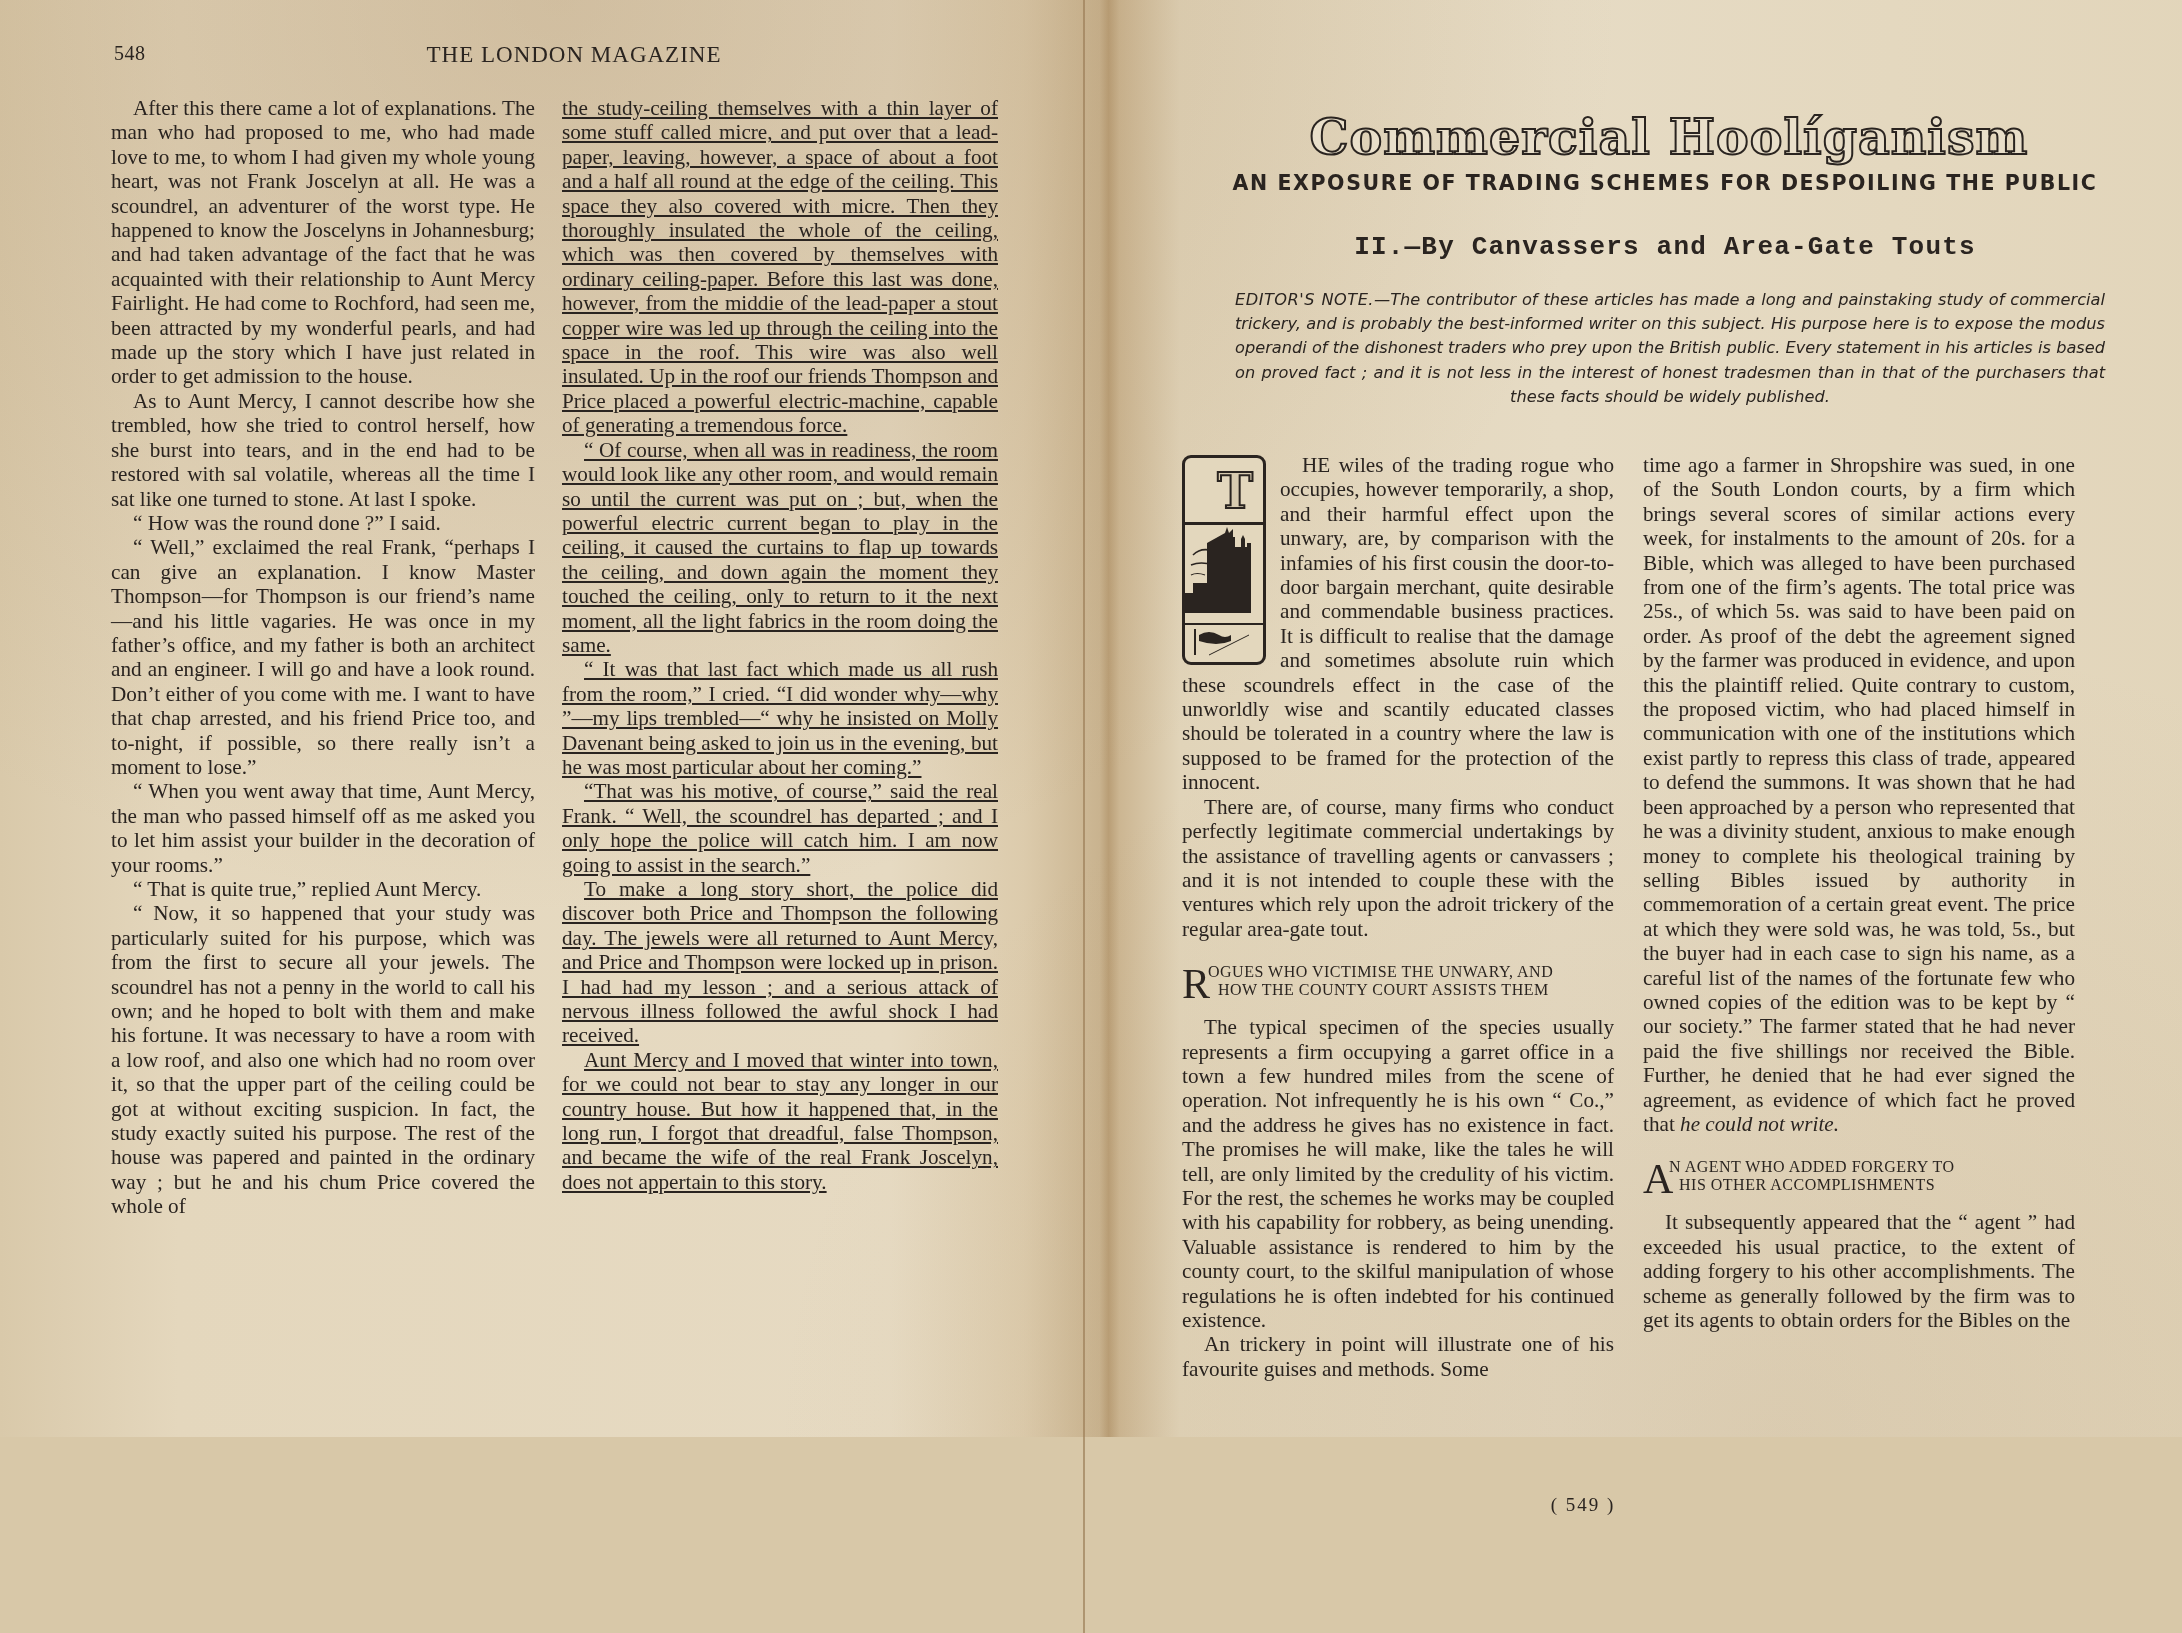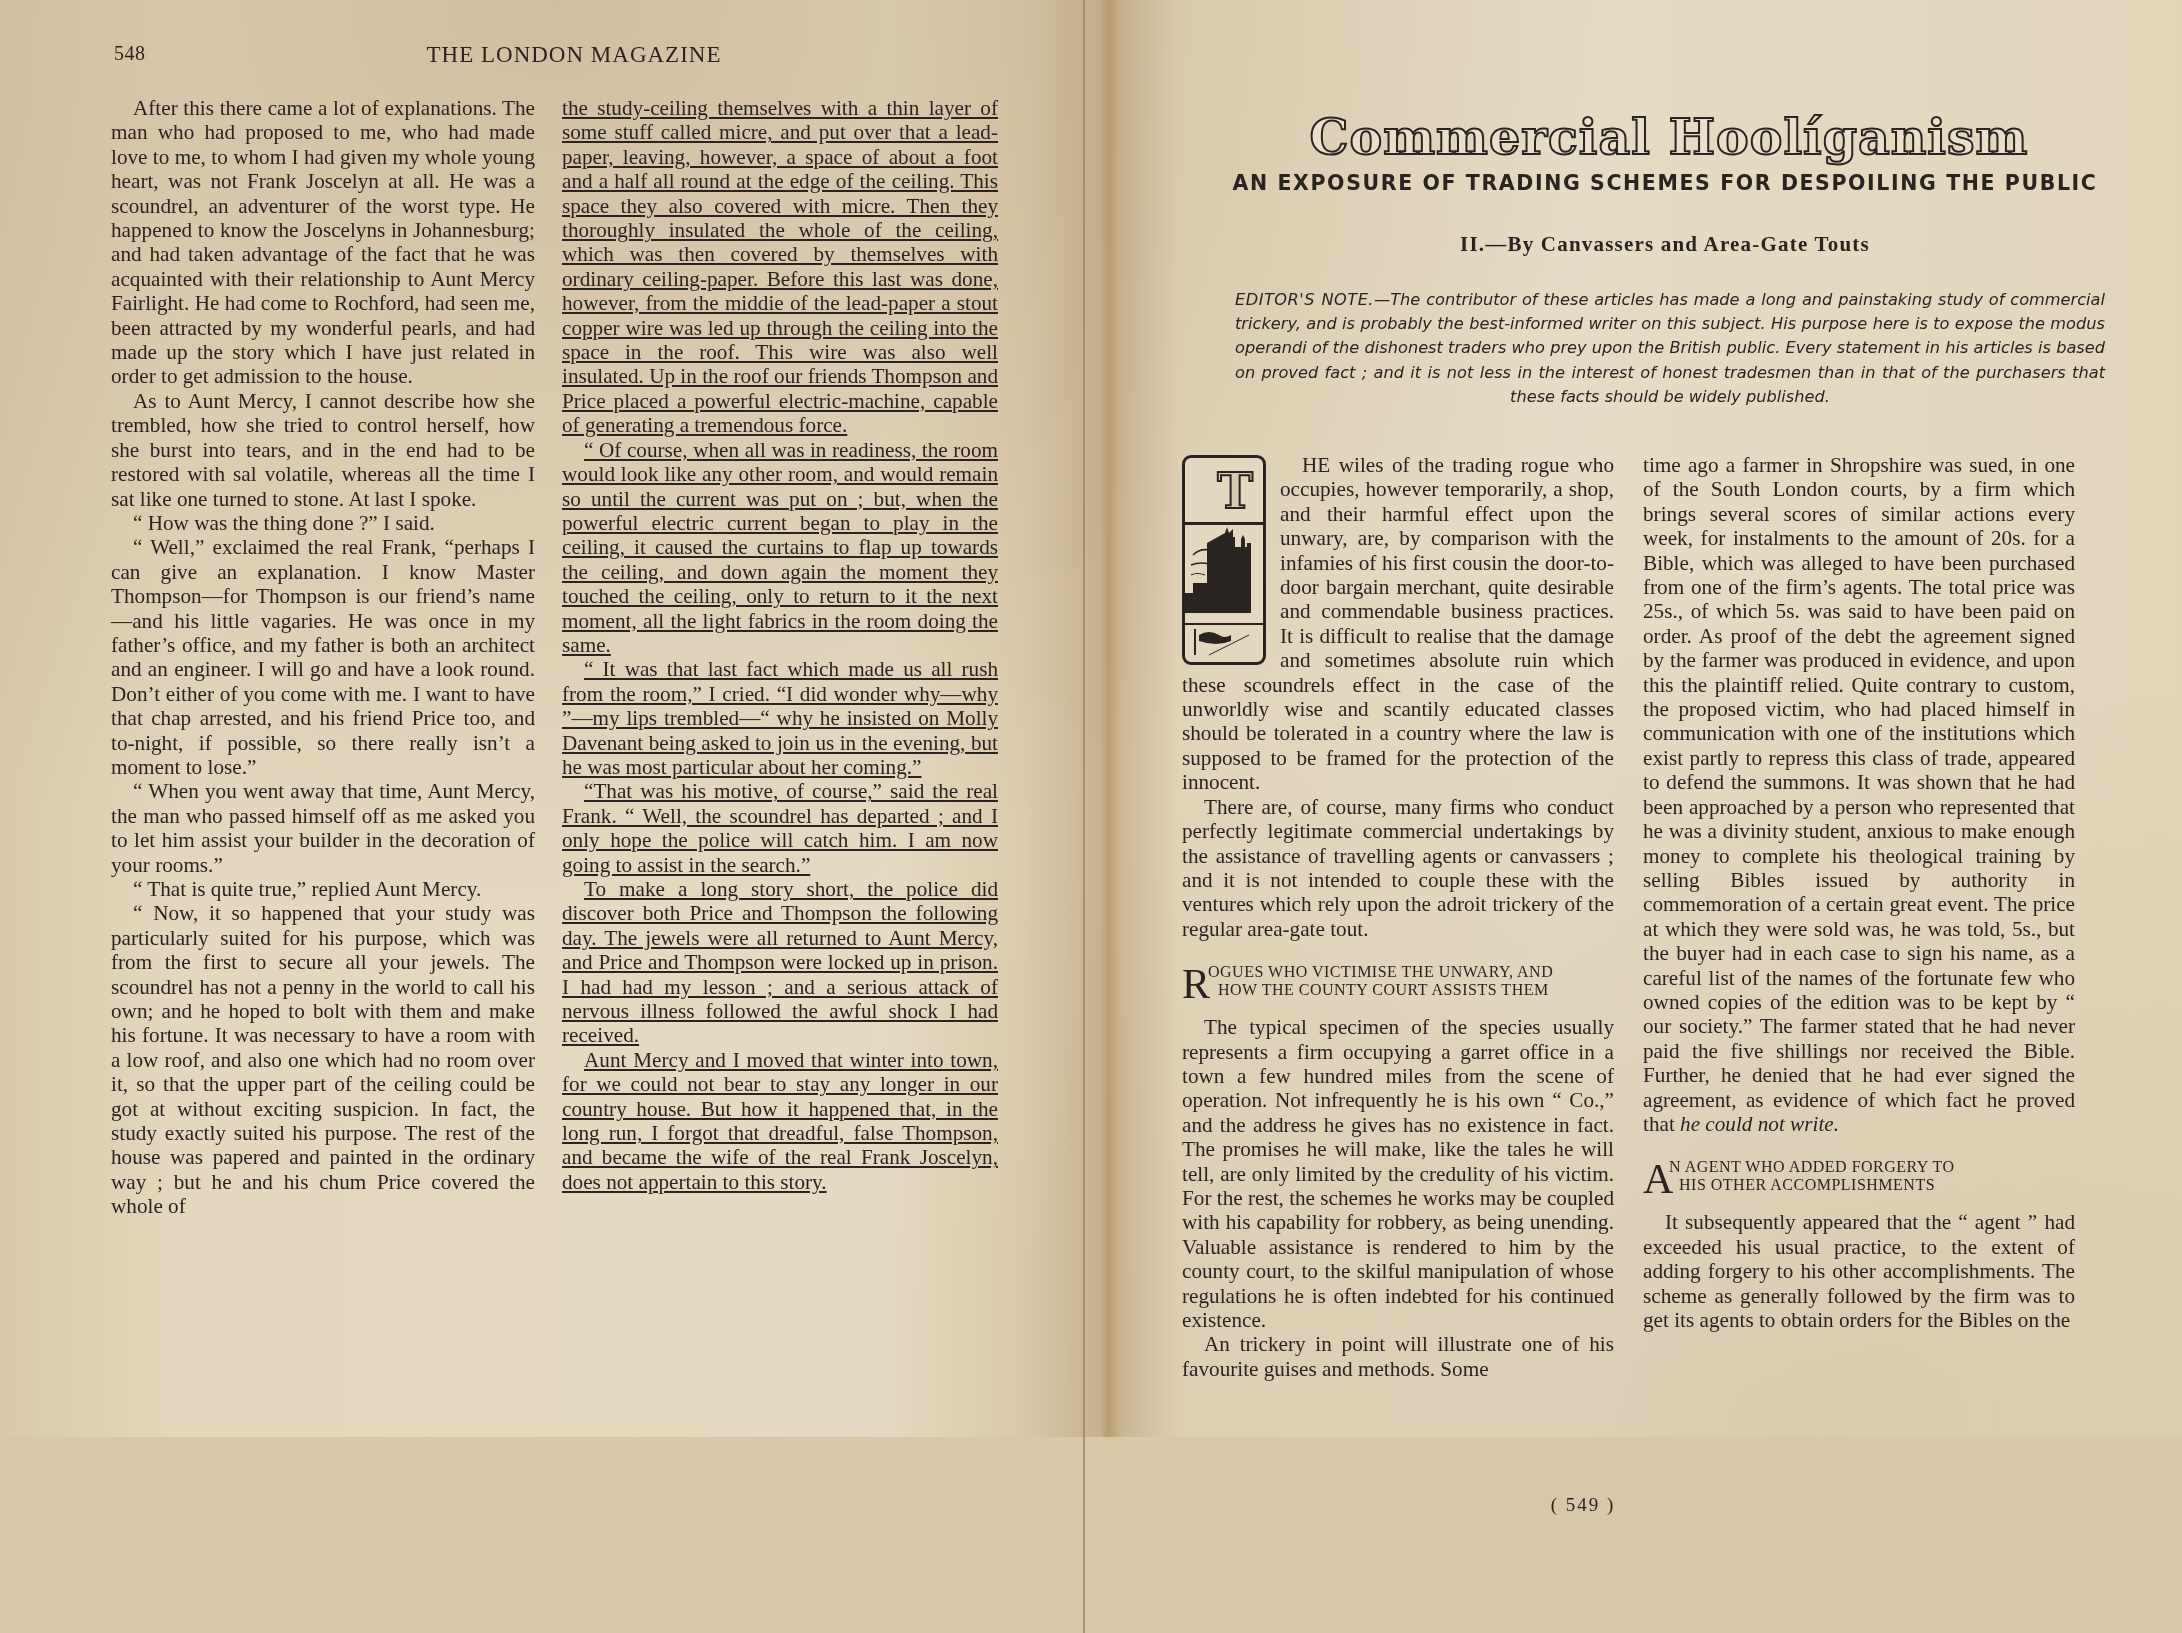--- a/index.html
+++ b/index.html
@@ -46,21 +46,21 @@
     font-family: "DejaVu Serif", serif; font-weight: bold; font-size: 49px;
     color: #e9dfca; -webkit-text-stroke: 2px #2a2420; letter-spacing: 1px;
   }
   .article-subtitle {
     position: absolute; top: 170px; left: 100px; width: 960px; text-align: center;
     font-family: "DejaVu Sans", sans-serif; font-weight: bold; font-size: 20.5px;
     letter-spacing: 1.6px; line-height: 27px;
   }
   .article-part {
     position: absolute; top: 232px; left: 130px; width: 900px; text-align: center;
-    font-family: Liberation Serif, serif; font-weight: bold; font-size: 21px; letter-spacing: 1.2px;
+    font-family: Liberation Mono, monospace; font-weight: bold; font-size: 26px; letter-spacing: 1.2px;
   }
   .editors-note {
     position: absolute; top: 288px; left: 150px; width: 870px; text-align: justify;
     font-family: "DejaVu Sans", sans-serif; font-style: italic; font-size: 16.2px;
     line-height: 24.2px; text-align-last: center;
   }
   .editors-note .caps { letter-spacing: 0.5px; }
 
   .right-col-1 { left: 97px; top: 453px; width: 432px; }
   .right-col-2 { left: 558px; top: 453px; width: 432px; }
@@ -103,21 +103,21 @@
 
   <section class="page page-left">
     <div class="running-head">
       <span class="folio">548</span>
       <span class="mag-title">THE LONDON MAGAZINE</span>
     </div>
 
     <div class="col left-col-1">
       <p>After this there came a lot of explanations. The man who had proposed to me, who had made love to me, to whom I had given my whole young heart, was not Frank Joscelyn at all. He was a scoundrel, an adventurer of the worst type. He hap­pened to know the Joscelyns in Johannes­burg; and had taken advantage of the fact that he was acquainted with their relation­ship to Aunt Mercy Fairlight. He had come to Rochford, had seen me, been attracted by my wonderful pearls, and had made up the story which I have just related in order to get admission to the house.</p>
       <p>As to Aunt Mercy, I cannot describe how she trembled, how she tried to control herself, how she burst into tears, and in the end had to be restored with sal volatile, whereas all the time I sat like one turned to stone. At last I spoke.</p>
-      <p>“ How was the thing done ?” I said.</p>
+      <p>“ How was the round done ?” I said.</p>
       <p>“ Well,” exclaimed the real Frank, “per­haps I can give an explanation. I know Master Thompson—for Thompson is our friend’s name—and his little vagaries. He was once in my father’s office, and my father is both an architect and an engineer. I will go and have a look round. Don’t either of you come with me. I want to have that chap arrested, and his friend Price too, and to-night, if possible, so there really isn’t a moment to lose.”</p>
       <p>“ When you went away that time, Aunt Mercy, the man who passed himself off as me asked you to let him assist your builder in the decoration of your rooms.”</p>
       <p>“ That is quite true,” replied Aunt Mercy.</p>
       <p>“ Now, it so happened that your study was particularly suited for his purpose, which was from the first to secure all your jewels. The scoundrel has not a penny in the world to call his own; and he hoped to bolt with them and make his fortune. It was necessary to have a room with a low roof, and also one which had no room over it, so that the upper part of the ceiling could be got at without exciting suspicion. In fact, the study exactly suited his pur­pose. The rest of the house was papered and painted in the ordinary way ; but he and his chum Price covered the whole of</p>
     </div>
 
     <div class="col left-col-2">
       <p class="noindent">the study-ceiling themselves with a thin layer of some stuff called micre, and put over that a lead-paper, leaving, however, a space of about a foot and a half all round at the edge of the ceiling. This space they also covered with micre. Then they thoroughly insulated the whole of the ceiling, which was then covered by them­selves with ordinary ceiling-paper. Before this last was done, however, from the middie of the lead-paper a stout copper wire was led up through the ceiling into the space in the roof. This wire was also well insulated. Up in the roof our friends Thompson and Price placed a powerful electric-machine, capable of gene­rating a tremendous force.</p>
       <p>“ Of course, when all was in readiness, the room would look like any other room, and would remain so until the current was put on ; but, when the powerful electric current began to play in the ceiling, it caused the curtains to flap up towards the ceiling, and down again the moment they touched the ceiling, only to return to it the next moment, all the light fabrics in the room doing the same.</p>
       <p>“ It was that last fact which made us all rush from the room,” I cried. “I did wonder why—why ”—my lips trembled—“ why he insisted on Molly Davenant being asked to join us in the evening, but he was most particular about her coming.”</p>

